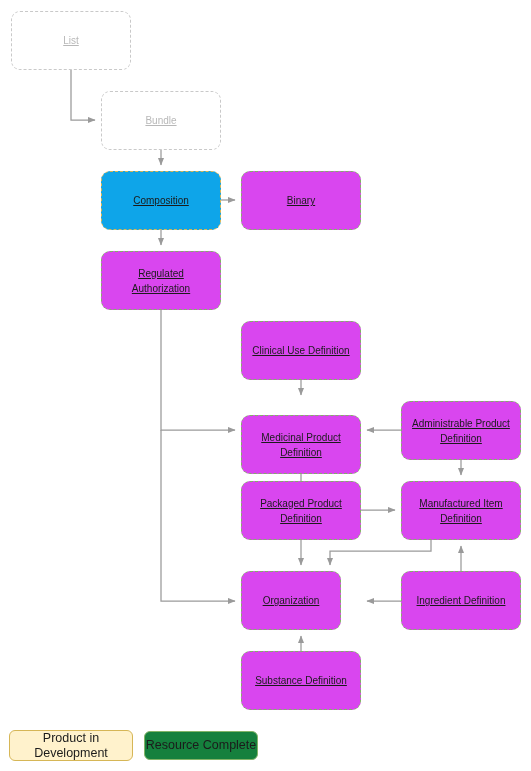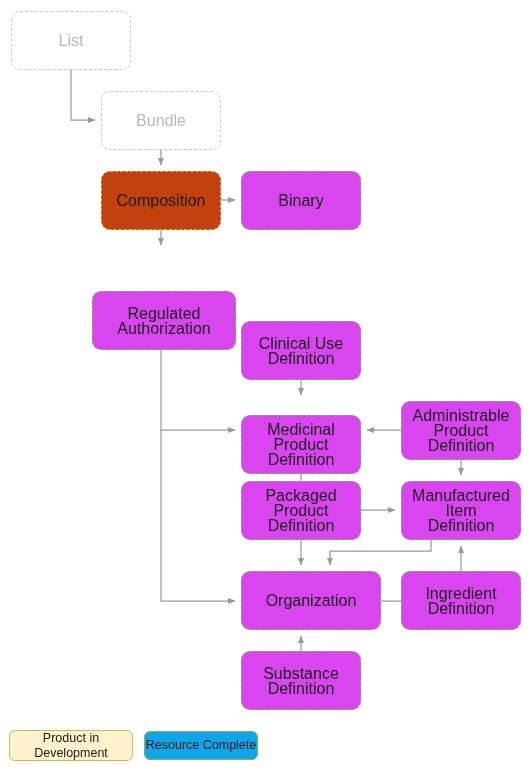--- a/index.html
+++ b/index.html
@@ -16,32 +16,33 @@
 
   
   .node{
     position:absolute;
     box-sizing:border-box;
     border-radius:9px;
     display:flex;
     align-items:center;
     justify-content:center;
     text-align:center;
-    font-size:16px;
+    font-size:10px;
     line-height:15px;
     color:#1b1b1b;
     padding:2px 3px;
     white-space:pre-line;
+    text-decoration:underline;
   }
   .node.complete{
     background:#d946ef;
     border:1.4px dashed #82b366;
   }
   .node.development{
-    background:#c2410c;
+    background:#0ea5e9;
     border:1.4px dashed #d6b656;
   }
   .node.inactive{
     background:#ffffff;
     border:1.4px dashed #c9c9c9;
     color:#b8b8b8;
   }
   .node .lbl{display:block;}
 
   
@@ -52,21 +53,21 @@
     display:flex;
     align-items:center;
     justify-content:center;
     text-align:center;
     font-size:12.5px;
     line-height:15px;
     color:#1b1b1b;
     white-space:pre-line;
   }
   .legend-box.development{background:#fff2cc;border:1.3px solid #d6b656;}
-  .legend-box.complete{background:#0ea5e9;border:1.3px solid #82b366;}
+  .legend-box.complete{background:#15803d;border:1.3px solid #82b366;}
 </style>
 </head>
 <body>
 
 <div id="stage">
 
   <svg id="edges" viewBox="0 0 531 771" width="531" height="771" aria-hidden="true">
     <defs>
       <marker id="ah" markerWidth="9" markerHeight="9" refX="7.4" refY="3.2" orient="auto" markerUnits="userSpaceOnUse">
         <path d="M0,0 L8,3.2 L0,6.4 z" fill="#9a9a9a"></path>
@@ -106,32 +107,32 @@
 
       <path d="M301,651 L301,636"></path>
     </g>
   </svg>
 
   <div id="nodes">
       <div class="node inactive" style="left: 11px; top: 11px; width: 120px; height: 59px;"><span class="lbl">List</span></div>
       <div class="node inactive" style="left: 101px; top: 91px; width: 120px; height: 59px;"><span class="lbl">Bundle</span></div>
       <div class="node development" style="left: 101px; top: 171px; width: 120px; height: 59px;"><span class="lbl">Composition</span></div>
       <div class="node complete" style="left: 241px; top: 171px; width: 120px; height: 59px;"><span class="lbl">Binary</span></div>
-      <div class="node complete" style="left: 92px; top: 251px; width: 144px; height: 59px; margin-top: 40px;"><span class="lbl">Regulated
+      <div class="node complete" style="left: 101px; top: 251px; width: 120px; height: 59px;"><span class="lbl">Regulated
 Authorization</span></div>
       <div class="node complete" style="left: 241px; top: 321px; width: 120px; height: 59px;"><span class="lbl">Clinical Use Definition</span></div>
       <div class="node complete" style="left: 241px; top: 415px; width: 120px; height: 59px;"><span class="lbl">Medicinal Product
 Definition</span></div>
       <div class="node complete" style="left: 401px; top: 401px; width: 120px; height: 59px;"><span class="lbl">Administrable Product
 Definition</span></div>
       <div class="node complete" style="left: 241px; top: 481px; width: 120px; height: 59px;"><span class="lbl">Packaged Product
 Definition</span></div>
       <div class="node complete" style="left: 401px; top: 481px; width: 120px; height: 59px; align-items: center;"><span class="lbl">Manufactured Item
 Definition</span></div>
-      <div class="node complete" style="left: 241px; top: 571px; width: 140px; height: 59px;"><span class="lbl">Organization</span></div>
+      <div class="node complete" style="left: 241px; top: 571px; width: 100px; height: 59px;"><span class="lbl">Organization</span></div>
       <div class="node complete" style="left: 401px; top: 571px; width: 120px; height: 59px;"><span class="lbl">Ingredient Definition</span></div>
       <div class="node complete" style="left: 241px; top: 651px; width: 120px; height: 59px;"><span class="lbl">Substance Definition</span></div>
     </div>
 
   <div id="legend">
       <div class="legend-box development" style="left: 9px; top: 730px; width: 124px; height: 31px;"><span class="lbl">Product in
 Development</span></div>
       <div class="legend-box complete" style="left: 144px; top: 731px; width: 114px; height: 29px;"><span class="lbl">Resource Complete</span></div>
     </div>
 

